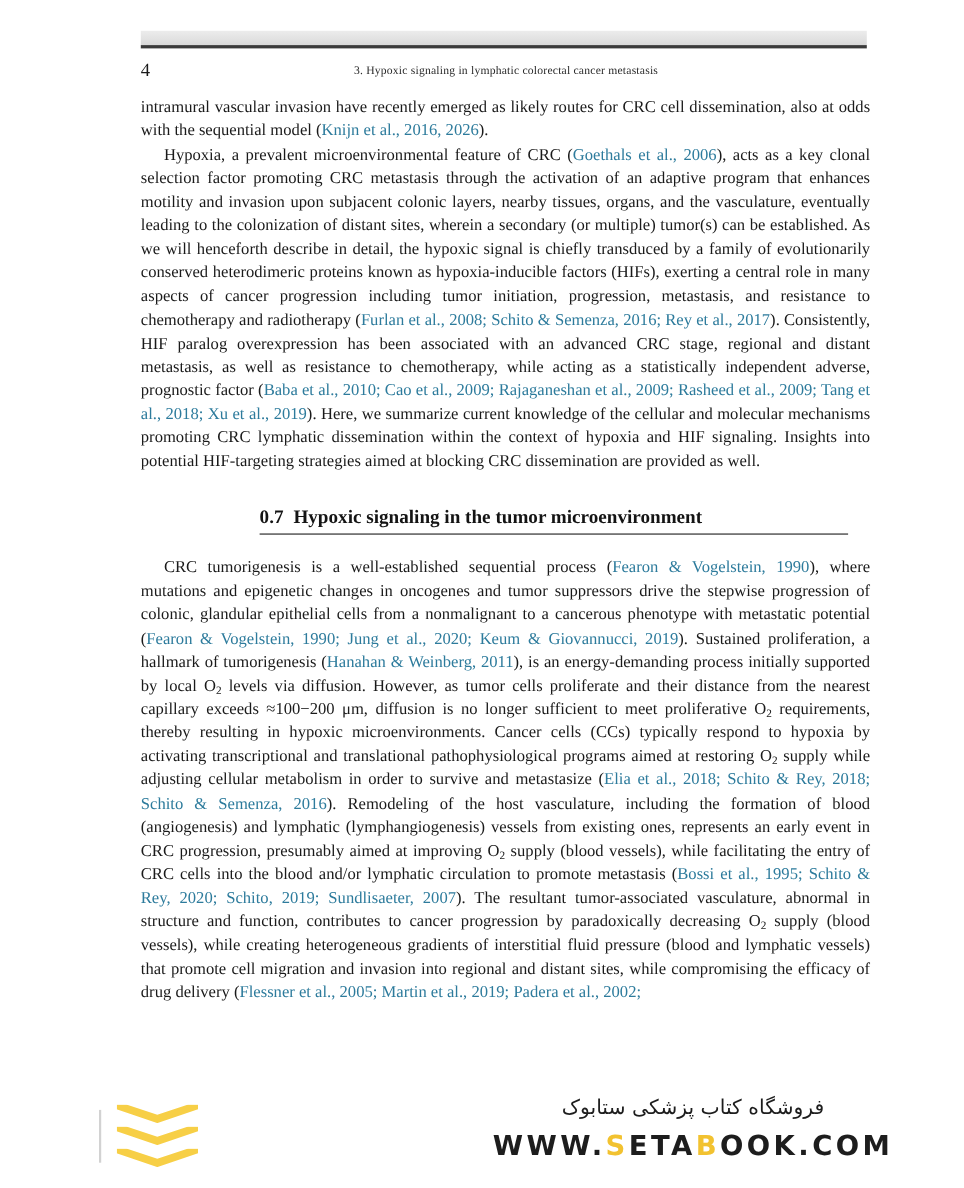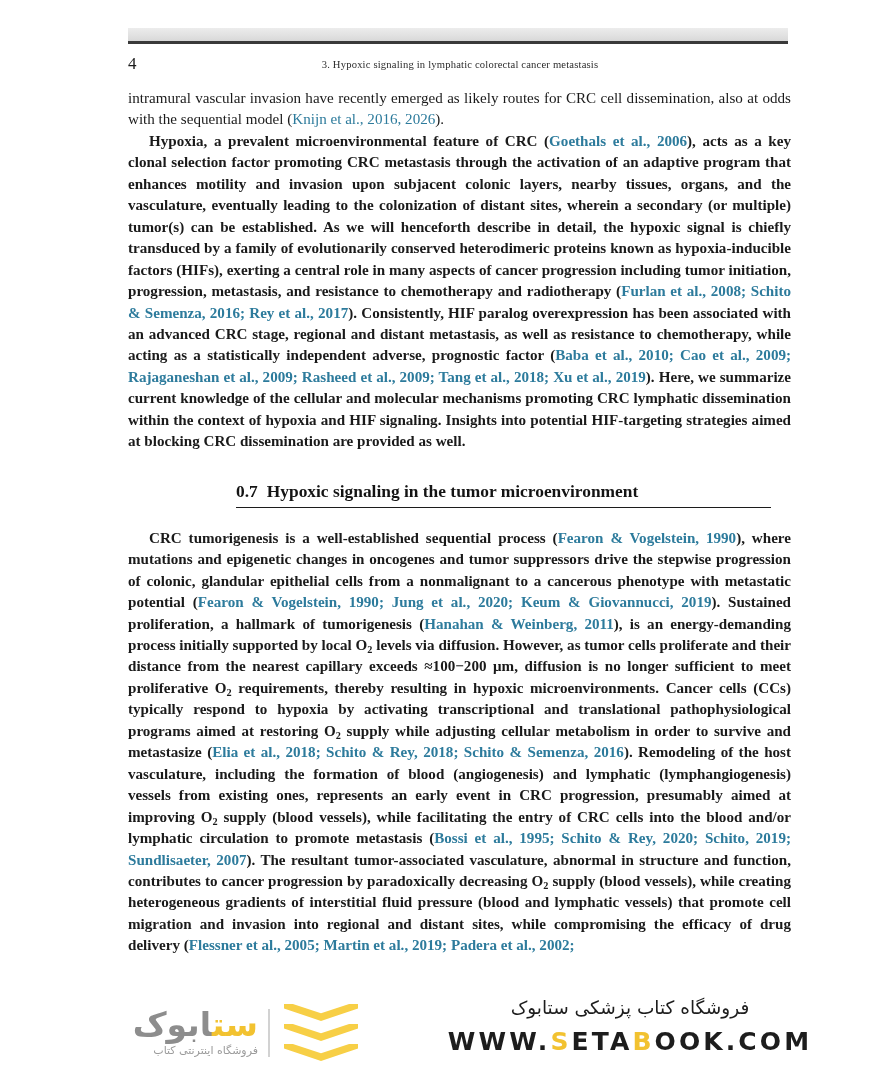--- a/index.html
+++ b/index.html
@@ -75,21 +75,20 @@
     margin: 0;
     font-size: 15.1px;
     line-height: 21.45px;
     text-align: justify;
     text-justify: inter-word;
     hyphens: none;
     color: #1a1a1a;
   }
   p.indent {
     text-indent: 21px;
-    font-weight: bold;
   }
   .cite {
     color: #2d7b9c;
   }
   sub {
     font-size: 0.68em;
     line-height: 0;
     vertical-align: -0.28em;
   }
 
@@ -242,24 +241,20 @@
   </div>
 
   <p class="body-par indent">CRC tumorigenesis is a well-established sequential process (<span class="cite">Fearon &amp; Vogelstein, 1990</span>), where mutations and epigenetic changes in oncogenes and tumor suppressors drive the stepwise progression of colonic, glandular epithelial cells from a nonmalignant to a cancerous phenotype with metastatic potential (<span class="cite">Fearon &amp; Vogelstein, 1990; Jung et al., 2020; Keum &amp; Giovannucci, 2019</span>). Sustained proliferation, a hallmark of tumorigenesis (<span class="cite">Hanahan &amp; Weinberg, 2011</span>), is an energy-demanding process initially supported by local O<sub>2</sub> levels via diffusion. However, as tumor cells proliferate and their distance from the nearest capillary exceeds ≈100−200 μm, diffusion is no longer sufficient to meet proliferative O<sub>2</sub> requirements, thereby resulting in hypoxic microenvironments. Cancer cells (CCs) typically respond to hypoxia by activating transcriptional and translational pathophysiological programs aimed at restoring O<sub>2</sub> supply while adjusting cellular metabolism in order to survive and metastasize (<span class="cite">Elia et al., 2018; Schito &amp; Rey, 2018; Schito &amp; Semenza, 2016</span>). Remodeling of the host vasculature, including the formation of blood (angiogenesis) and lymphatic (lymphangiogenesis) vessels from existing ones, represents an early event in CRC progression, presumably aimed at improving O<sub>2</sub> supply (blood vessels), while facilitating the entry of CRC cells into the blood and/or lymphatic circulation to promote metastasis (<span class="cite">Bossi et al., 1995; Schito &amp; Rey, 2020; Schito, 2019; Sundlisaeter, 2007</span>). The resultant tumor-associated vasculature, abnormal in structure and function, contributes to cancer progression by paradoxically decreasing O<sub>2</sub> supply (blood vessels), while creating heterogeneous gradients of interstitial fluid pressure (blood and lymphatic vessels) that promote cell migration and invasion into regional and distant sites, while compromising the efficacy of drug delivery (<span class="cite">Flessner et al., 2005; Martin et al., 2019; Padera et al., 2002;</span></p>
 
 </div>
 
 <div id="footer">
   <div id="footer-divider"></div>
 
   <div id="brand-logo">
-    <div id="brand-wordmark">
-      <div id="brand-wordmark-main"><span class="accent">ست</span><span>ابوک</span></div>
-      <div id="brand-wordmark-sub">فروشگاه اینترنتی کتاب</div>
-    </div>
     <div id="brand-sep"></div>
     <div id="brand-emblem">
       <div class="chev c1"></div>
       <div class="chev c2"></div>
       <div class="chev c3"></div>
     </div>
   </div>
 
   <div id="brand-text">
     <div id="brand-tagline-fa">فروشگاه کتاب پزشکی ستابوک</div>

